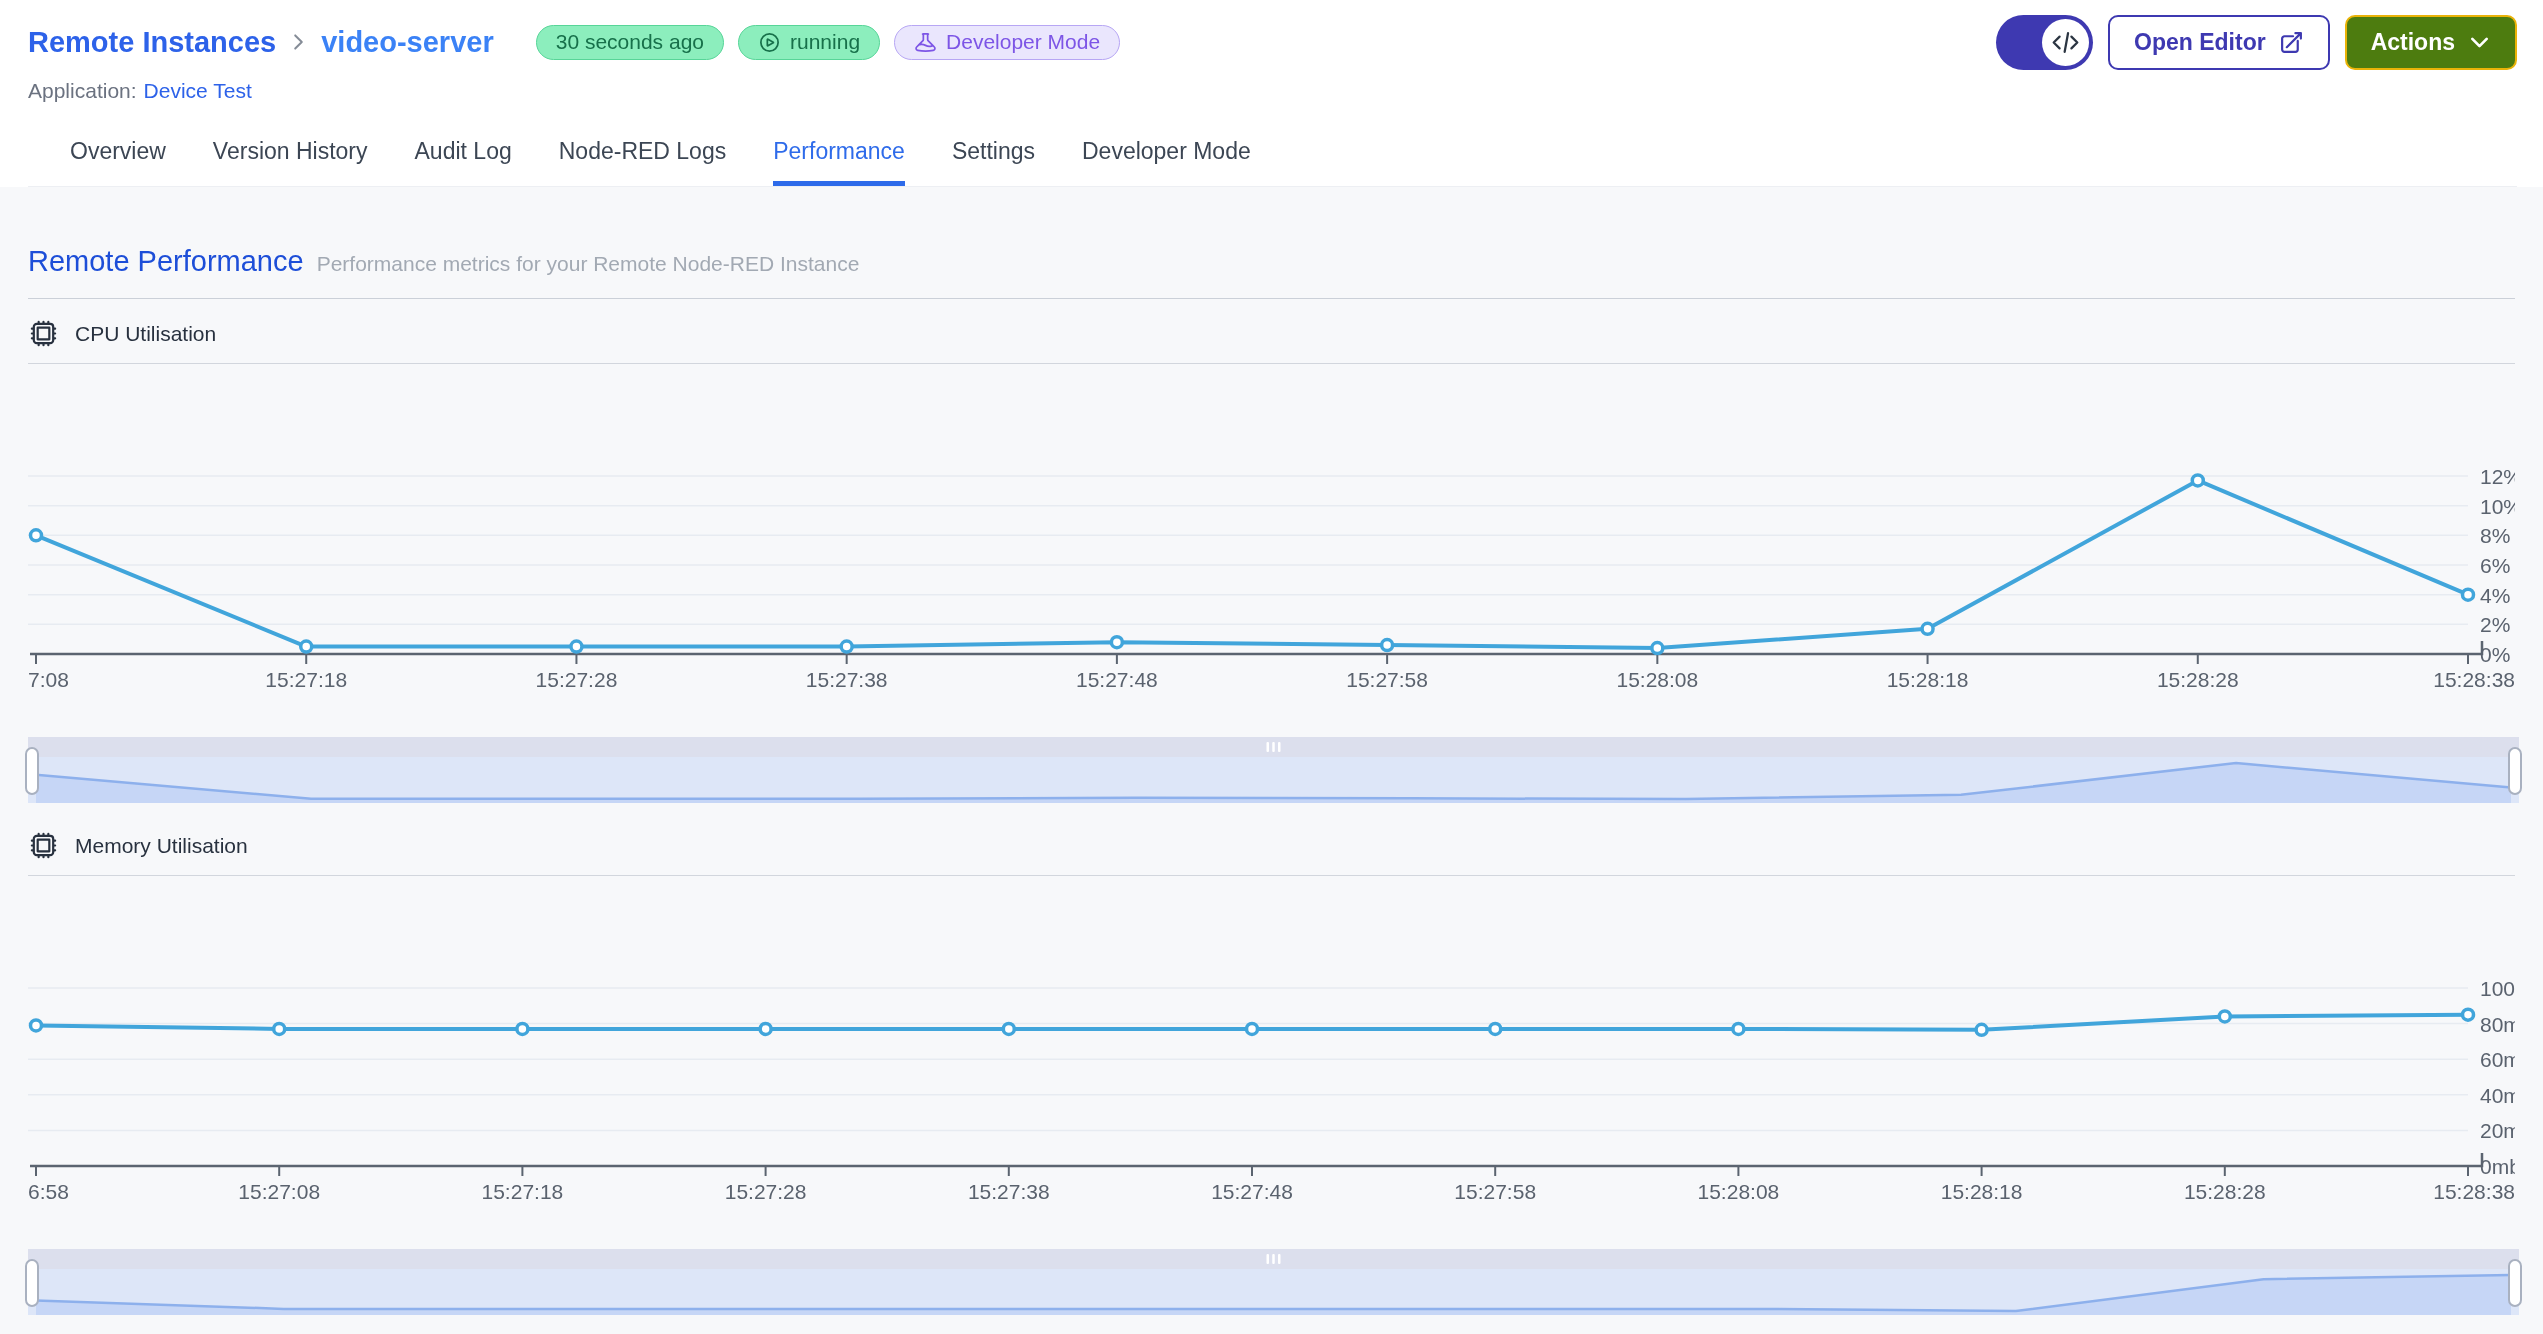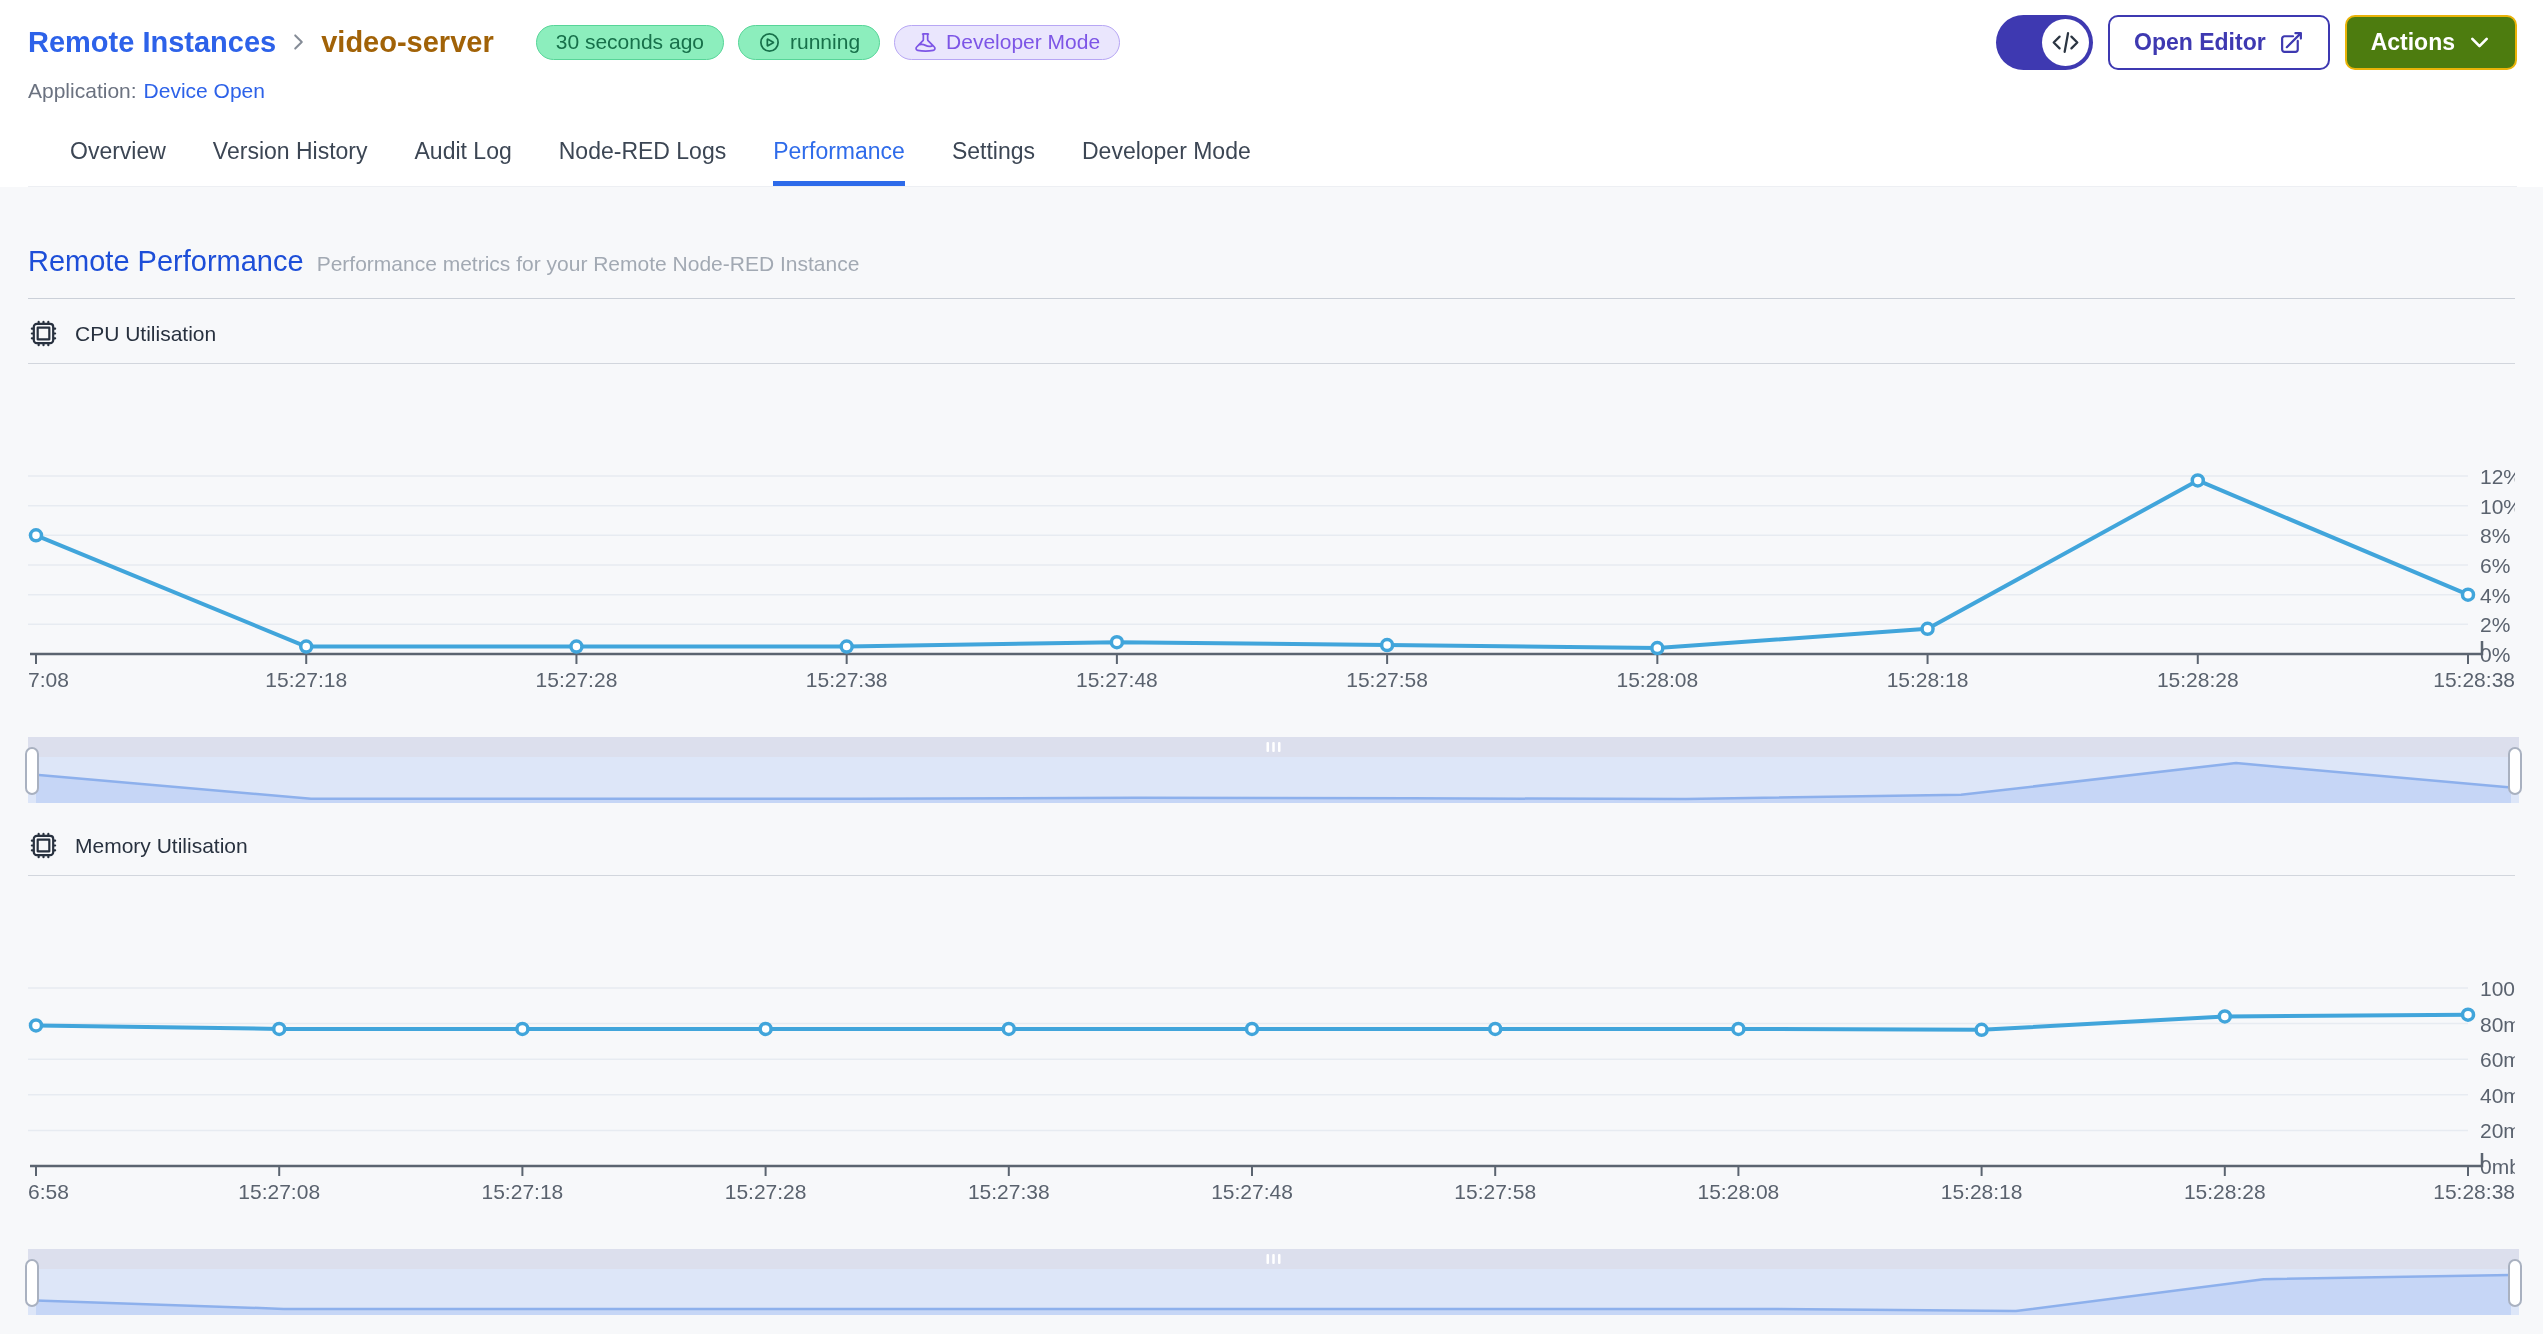--- a/index.html
+++ b/index.html
@@ -7,21 +7,21 @@
   body {
     width:2543px; height:1334px; overflow:hidden;
     background:#ffffff; font-family:"Liberation Sans", sans-serif; color:#1f2937;
   }
   
   .header { background:#ffffff; padding:14px 26px 0 28px; }
   .header-top { display:flex; align-items:center; height:56px; }
   .breadcrumb { display:flex; align-items:center; font-size:29px; font-weight:700; white-space:nowrap; }
   .crumb-link { color:#2d62e9; cursor:pointer; }
   .crumb-sep { display:flex; align-items:center; margin:0 12px; }
-  .crumb-current { color:#a16207; }
+  .crumb-current { color:#3b82f6; }
   .badges { display:flex; gap:14px; margin-left:42px; align-items:center; }
   .badge { display:flex; align-items:center; gap:9px; height:35px; padding:0 19px; border-radius:21px; font-size:21px; white-space:nowrap; }
   .badge.green { background:#8ceebd; border:1.5px solid #57d598; color:#17704a; }
   .badge.purple { background:#eae6fd; border:1.5px solid #b7a6f4; color:#7d55e6; }
   .badge-icon { display:flex; align-items:center; }
   .header-controls { margin-left:auto; display:flex; align-items:center; gap:15px; }
   .toggle { width:97px; height:55px; border-radius:28px; background:#3e39b1; position:relative; cursor:pointer; flex:none; }
   .toggle-knob { position:absolute; right:4px; top:4px; width:47px; height:47px; border-radius:50%; background:#ffffff;
     display:flex; align-items:center; justify-content:center; color:#2b3542; }
   .btn { height:55px; border-radius:10px; font-size:23px; font-weight:700; display:flex; align-items:center; gap:13px;
@@ -105,21 +105,21 @@
         <span>Actions</span>
         <span class="btn-icon">
             <svg width="23" height="23" viewBox="0 0 24 24" fill="none" stroke="currentColor" stroke-width="2.8">
               <path stroke-linecap="round" stroke-linejoin="round" d="m19.5 8.25-7.5 7.5-7.5-7.5"></path>
             </svg>
           </span>
       </button>
     </div>
   </div>
   <div class="app-row">
-    <span>Application:</span><span class="app-link">Device Open</span>
+    <span>Application:</span><span class="app-link">Device Test</span>
   </div>
   <div class="tabs" id="tabs">
       <div class="tab">Overview</div>
       <div class="tab">Version History</div>
       <div class="tab">Audit Log</div>
       <div class="tab">Node-RED Logs</div>
       <div class="tab active">Performance</div>
       <div class="tab">Settings</div>
       <div class="tab">Developer Mode</div>
     </div>

